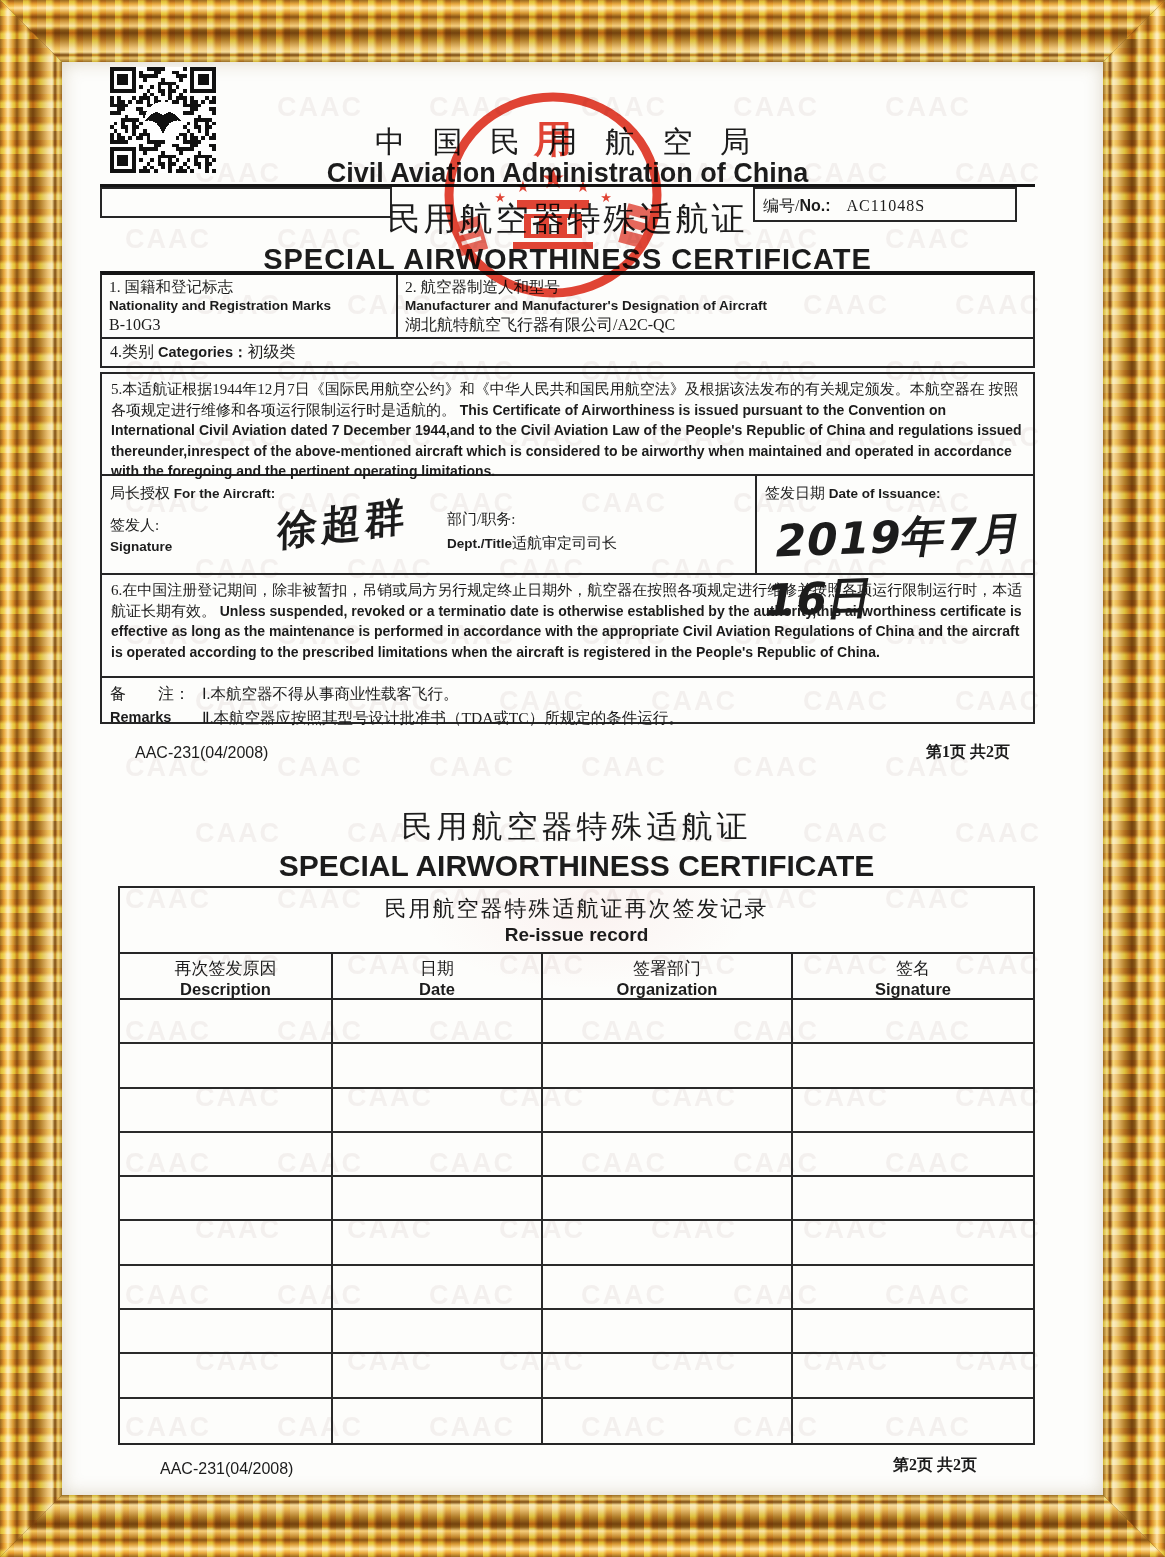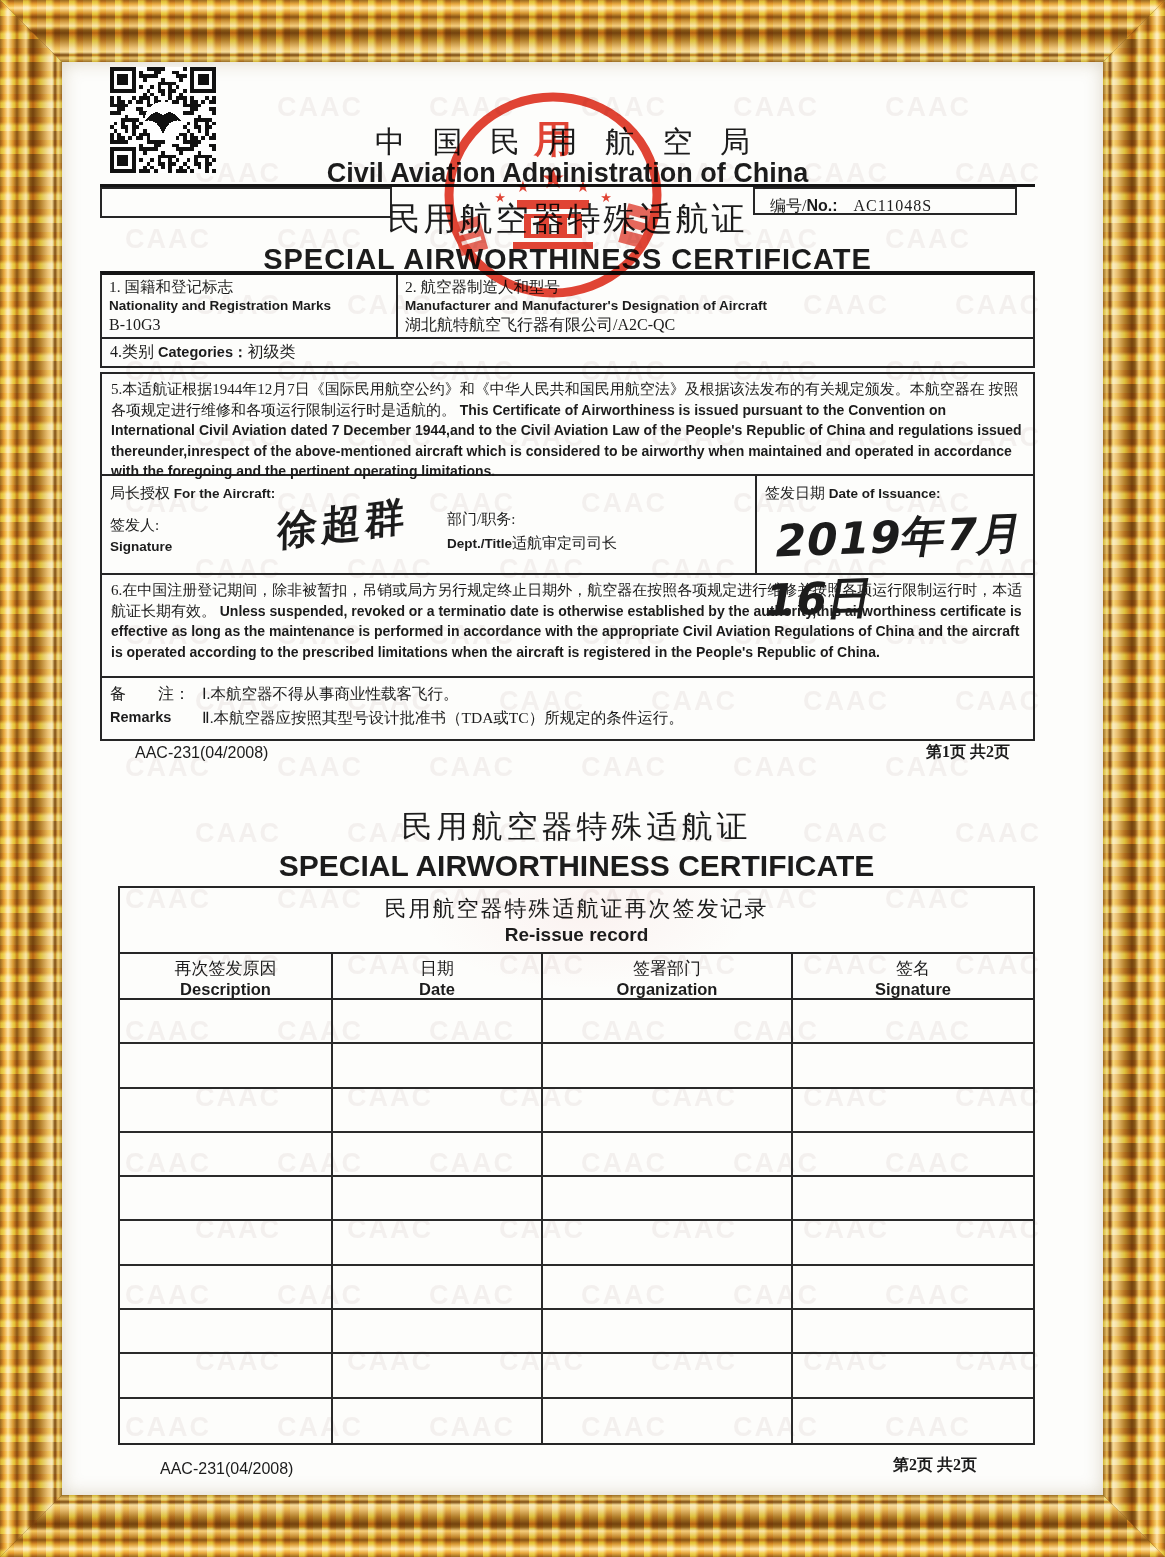--- a/index.html
+++ b/index.html
@@ -36,21 +36,21 @@
   .c{position:absolute;z-index:3;}
   .cn{font-family:"Liberation Serif",serif;}
   .en{font-family:"Liberation Sans",sans-serif;font-weight:bold;}
   .ctr{left:100px;width:935px;text-align:center;}
   .line{background:#151515;}
   .bx{border:2px solid #262626;}
   #h-cn{top:122px;font-size:30px;letter-spacing:10px;}
   #h-en{top:158px;font-size:27px;}
   #topline{left:100px;top:184px;width:935px;height:3px;}
   #blankbox{left:100px;top:187px;width:288px;height:27px;}
-  #nobox{left:753px;top:187px;width:264px;height:28px;font-size:16px;line-height:33px;padding-left:15px;box-sizing:border-box;}
+  #nobox{left:753px;top:187px;width:264px;height:35px;font-size:16px;line-height:33px;padding-left:8px;box-sizing:border-box;}
   #nobox .val{font-family:"Liberation Serif",serif;font-weight:normal;letter-spacing:1px;}
   #t-cn{top:197px;font-size:33px;letter-spacing:3px;}
   #t-en{top:243px;font-size:29px;letter-spacing:1px;z-index:4;}
   
   #box1{left:100px;top:271px;width:935px;box-sizing:border-box;border:2px solid #262626;border-top:4px solid #141414;}
   #frow{display:grid;grid-template-columns:296px 428px auto;height:62px;}
   .fcell{padding:2px 7px;overflow:hidden;border-right:2px solid #262626;}
   .fcell:last-child{border-right:none;}
   .fcell .cnl{font-size:15.5px;line-height:20px;}
   .fcell .enl{font-size:13.5px;line-height:17px;font-family:"Liberation Sans",sans-serif;font-weight:bold;}
@@ -64,21 +64,21 @@
   #clause5{height:102px;}
   #clause6{height:103px;}
   .clause .en{font-size:14px;}
   #sigrow{height:97px;position:relative;border-bottom:2px solid #262626;}
   #sigdiv{position:absolute;left:653px;top:0;bottom:0;width:2px;background:#262626;}
   .lab15{font-size:15px;}
   .lab14{font-size:13.5px;font-family:"Liberation Sans",sans-serif;font-weight:bold;}
   .hand{font-family:"DejaVu Sans",sans-serif;font-weight:600;}
   #sig-name{left:175px;top:20px;font-size:40px;transform:rotate(-7deg) skewX(-8deg);letter-spacing:4px;}
   #iss-date{left:668px;top:32px;font-size:44px;transform:rotate(-2deg) skewX(-12deg);font-weight:700;letter-spacing:1px;}
-  #remarks{height:61px;position:relative;font-size:15.5px;}
+  #remarks{height:44px;position:relative;font-size:15.5px;}
   
   .formno{font-family:"Liberation Sans",sans-serif;font-weight:normal;font-size:16px;}
   .pageno{font-size:16px;font-weight:600;}
   
   #p2-cn{top:806px;left:118px;width:917px;text-align:center;font-size:31px;letter-spacing:4px;}
   #p2-en{top:849px;left:118px;width:917px;text-align:center;font-size:30px;}
   #p2table{left:118px;top:886px;width:917px;height:559px;box-sizing:border-box;border:2px solid #262626;}
   #p2thead{height:66px;text-align:center;border-bottom:2px solid #262626;box-sizing:border-box;}
   #p2thead .cnl{font-size:22px;padding-top:6px;letter-spacing:2px;}
   #p2thead .enl{font-size:19px;}

